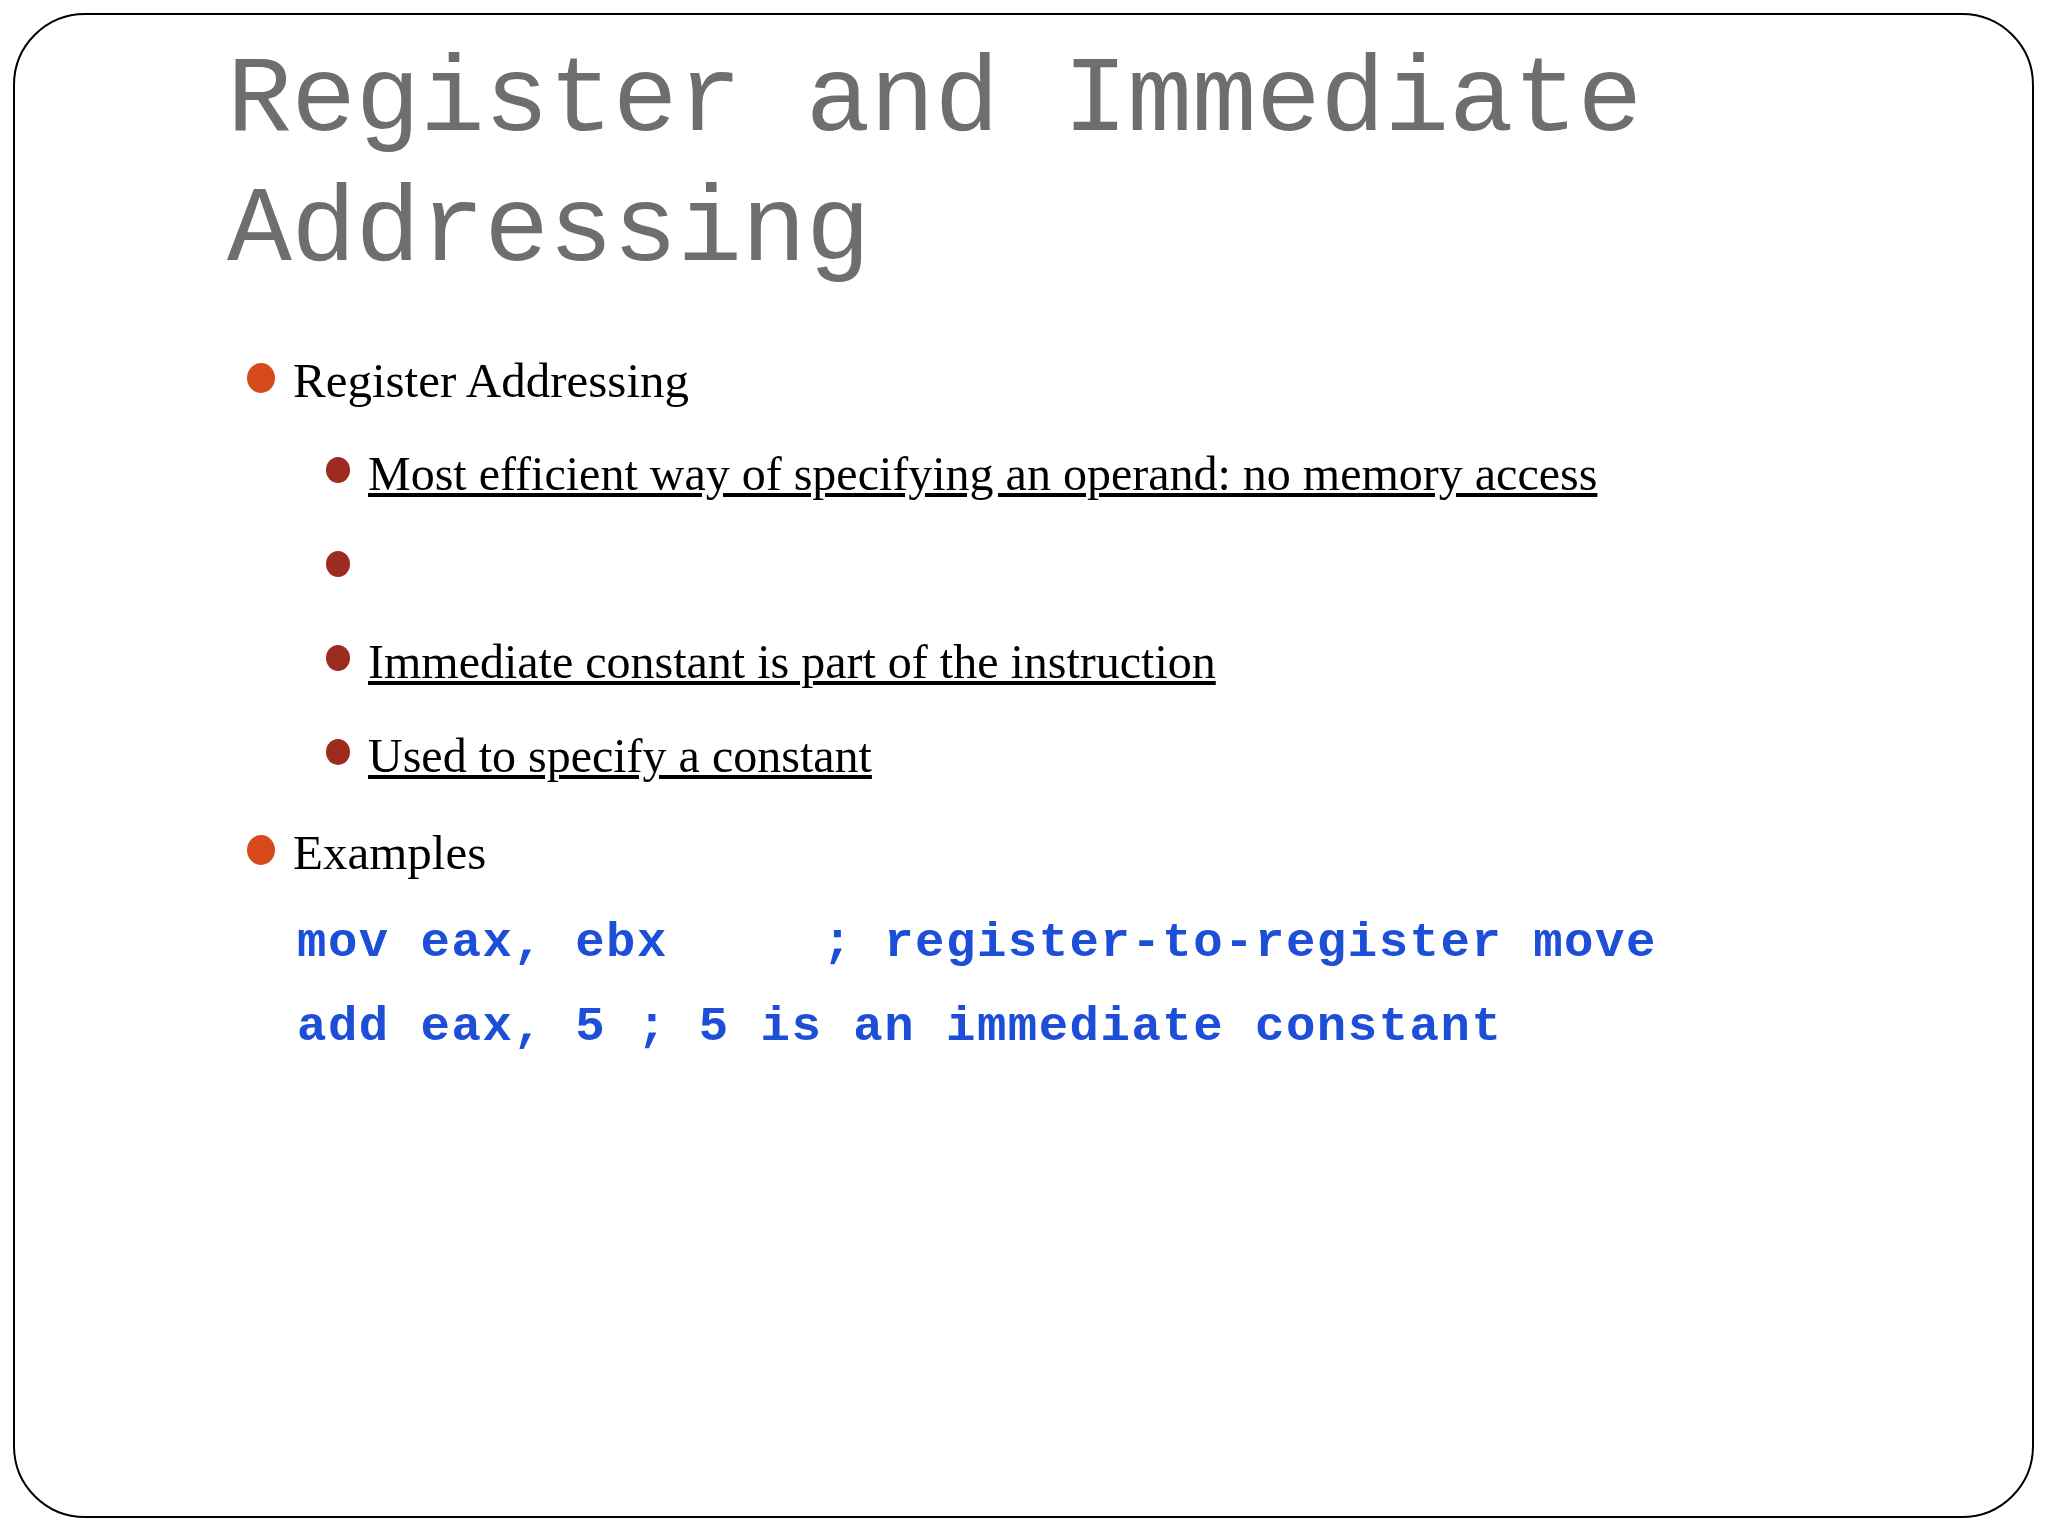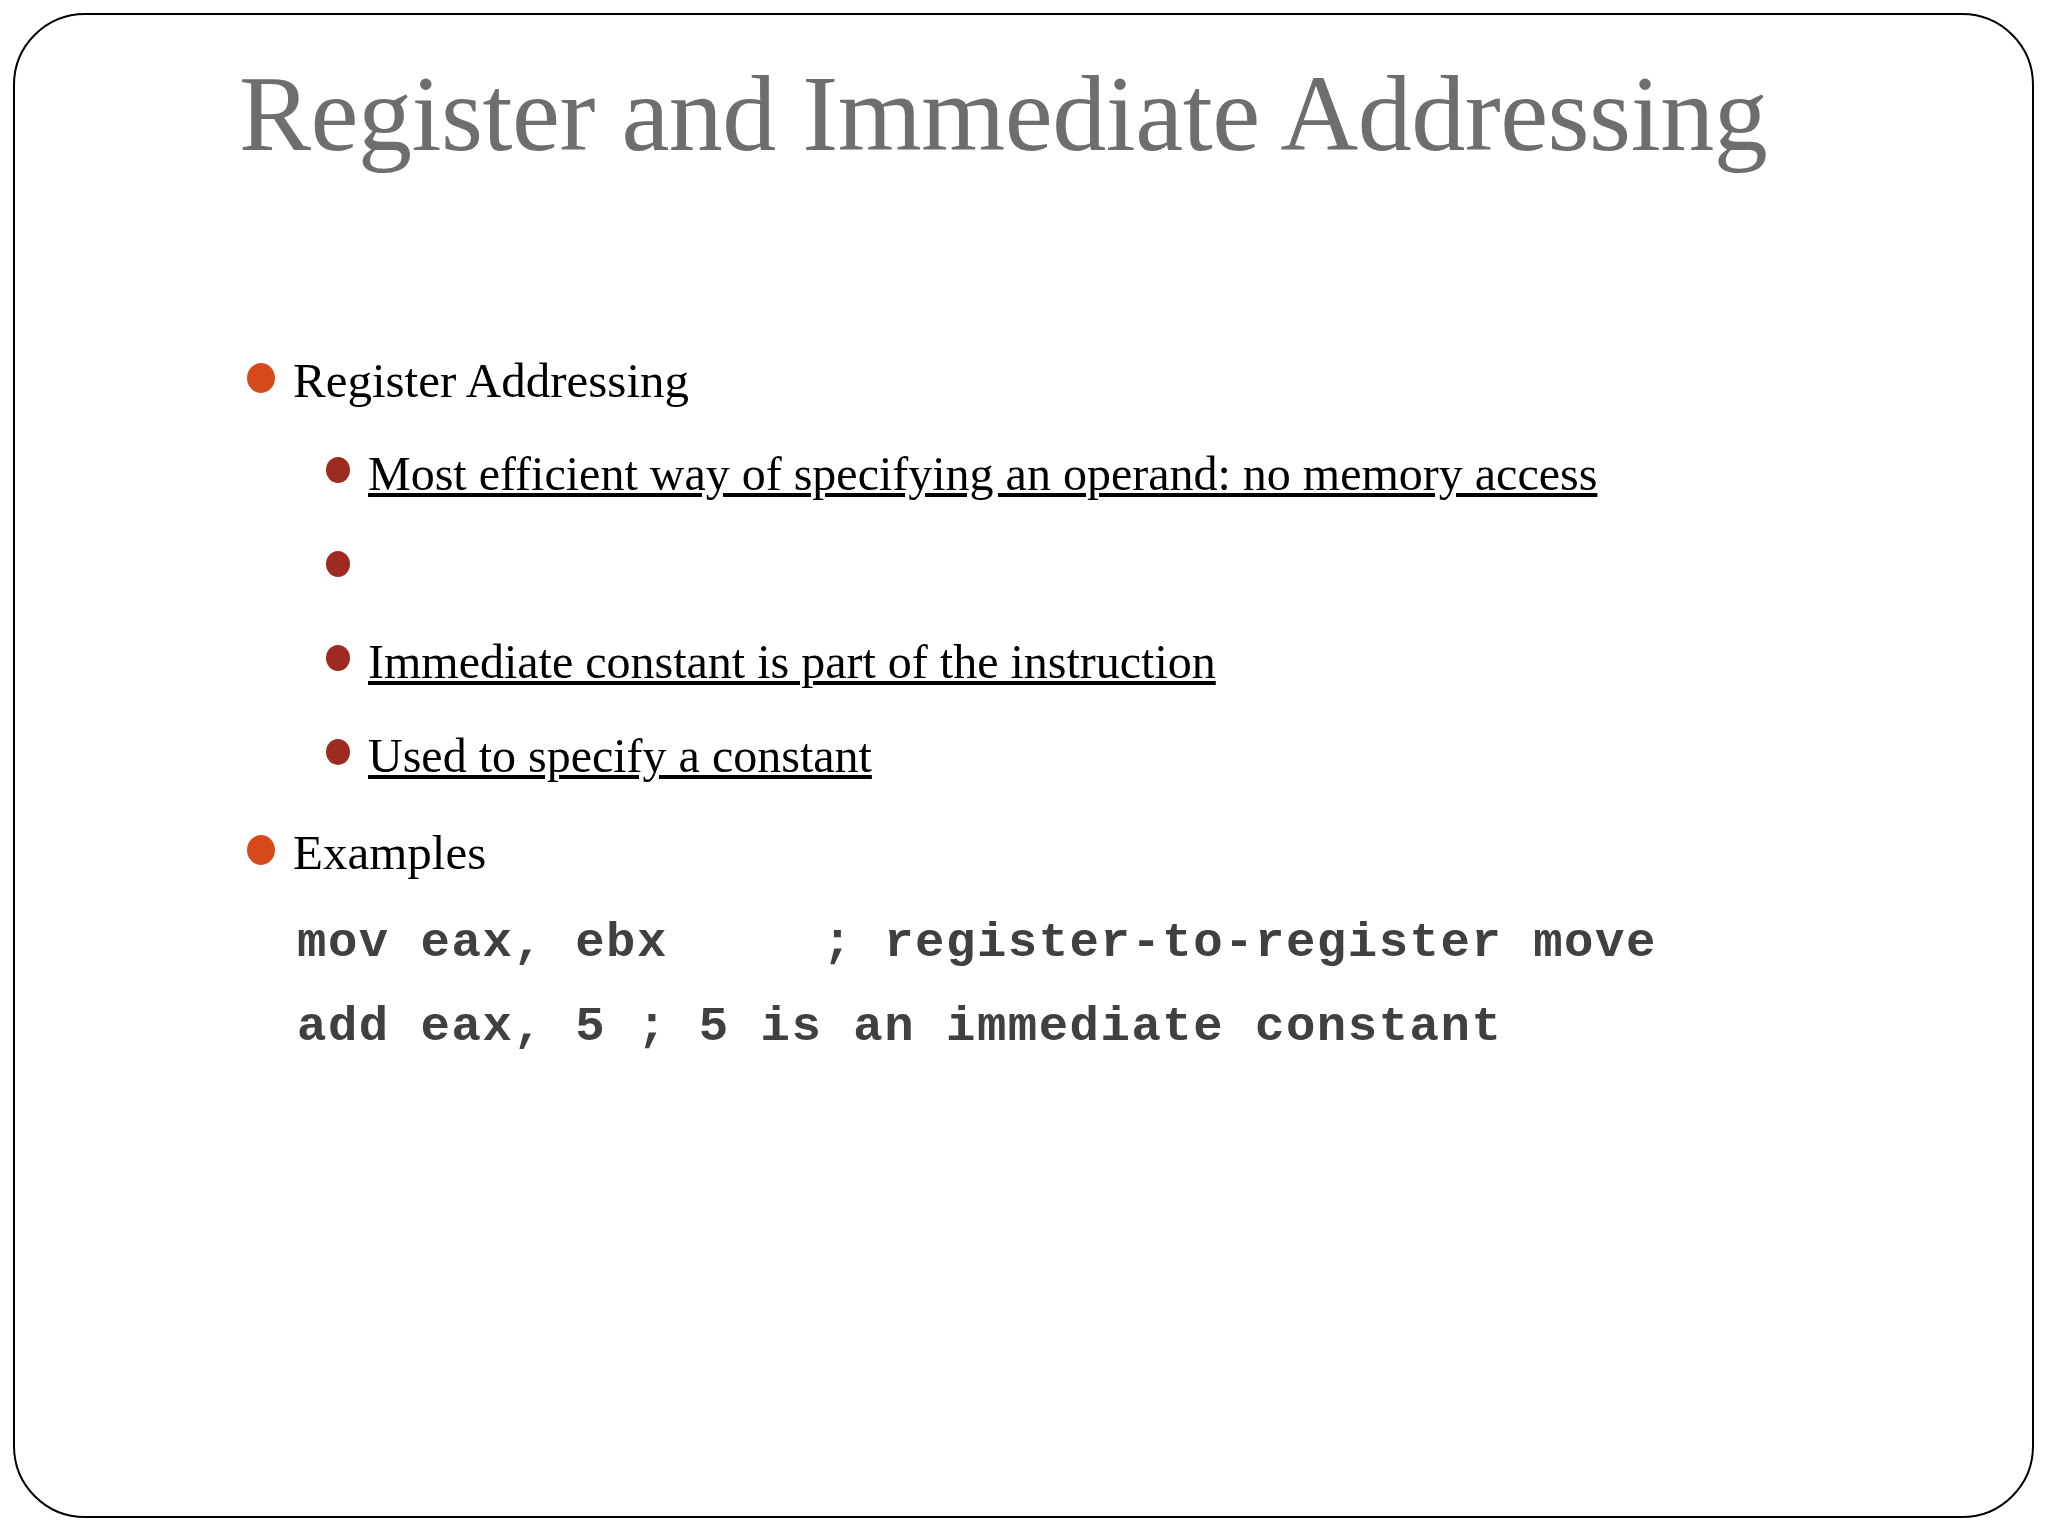--- a/index.html
+++ b/index.html
@@ -30,22 +30,22 @@
   }
 
   
   #title-block {
     position: absolute;
     left: 212px;
     top: 22px;
     width: 1720px;
   }
   #slide-title {
-    margin: 12px;
-    font-family: Liberation Serif, serif;
+    margin: 0;
+    font-family: Liberation Mono, monospace;
     font-weight: 400;
     font-size: 108px;
     line-height: 1.20;
     color: #6e6e6e;
     letter-spacing: -0.5px;
     white-space: pre-line;
   }
 
   
   #body-block {
@@ -112,21 +112,21 @@
   
   .codeline {
     padding-left: 282px;
     min-height: 84px;
   }
   .codeline .btext {
     font-family: "Liberation Mono", "DejaVu Sans Mono", monospace;
     font-weight: bold;
     font-size: 49px;
     line-height: 84px;
-    color: #404040;
+    color: #1d4ed8;
     display: block;
     white-space: pre;
     letter-spacing: 1.5px;
   }
 
   
   #row-examples { margin-bottom: 2px; }
   #row-code1 { margin-top: 4px; }
 </style>
 </head>

